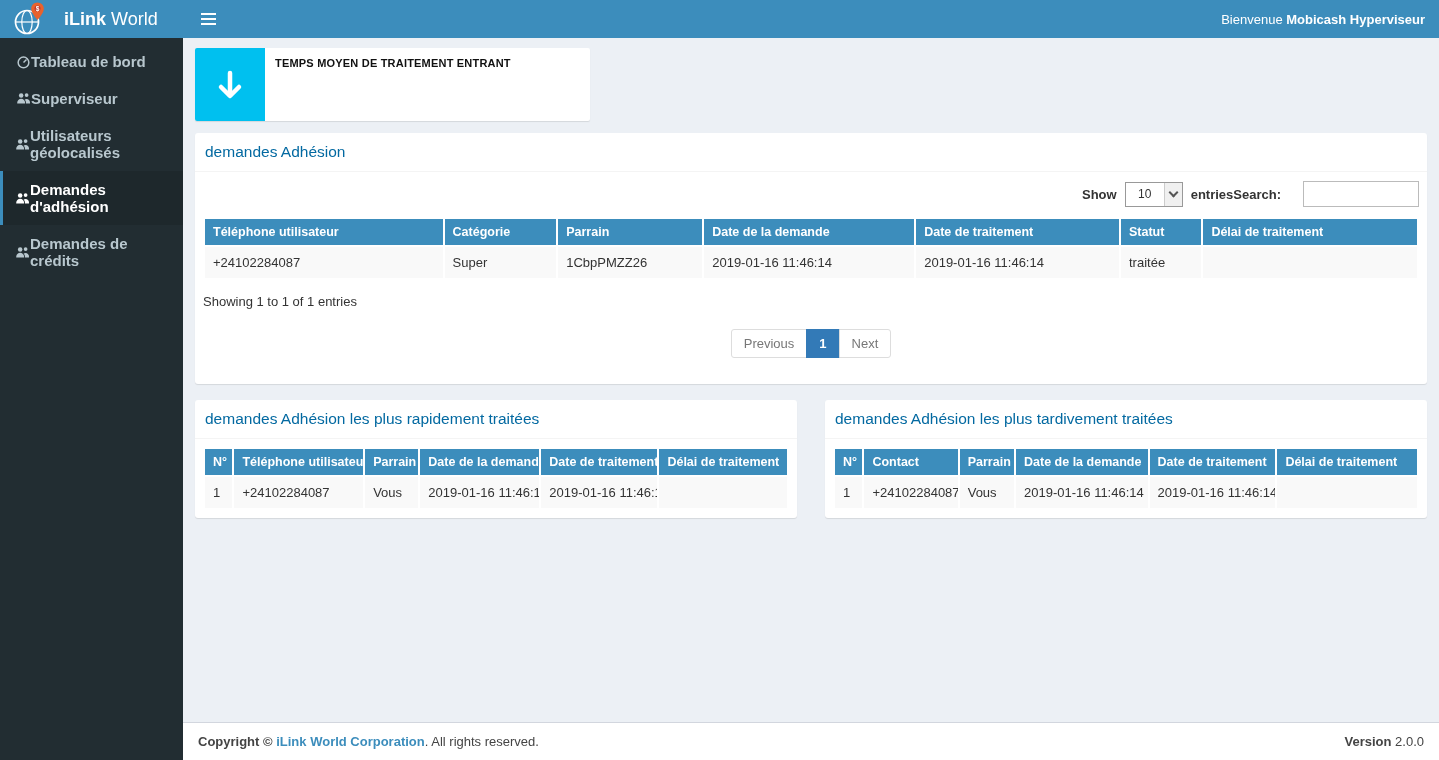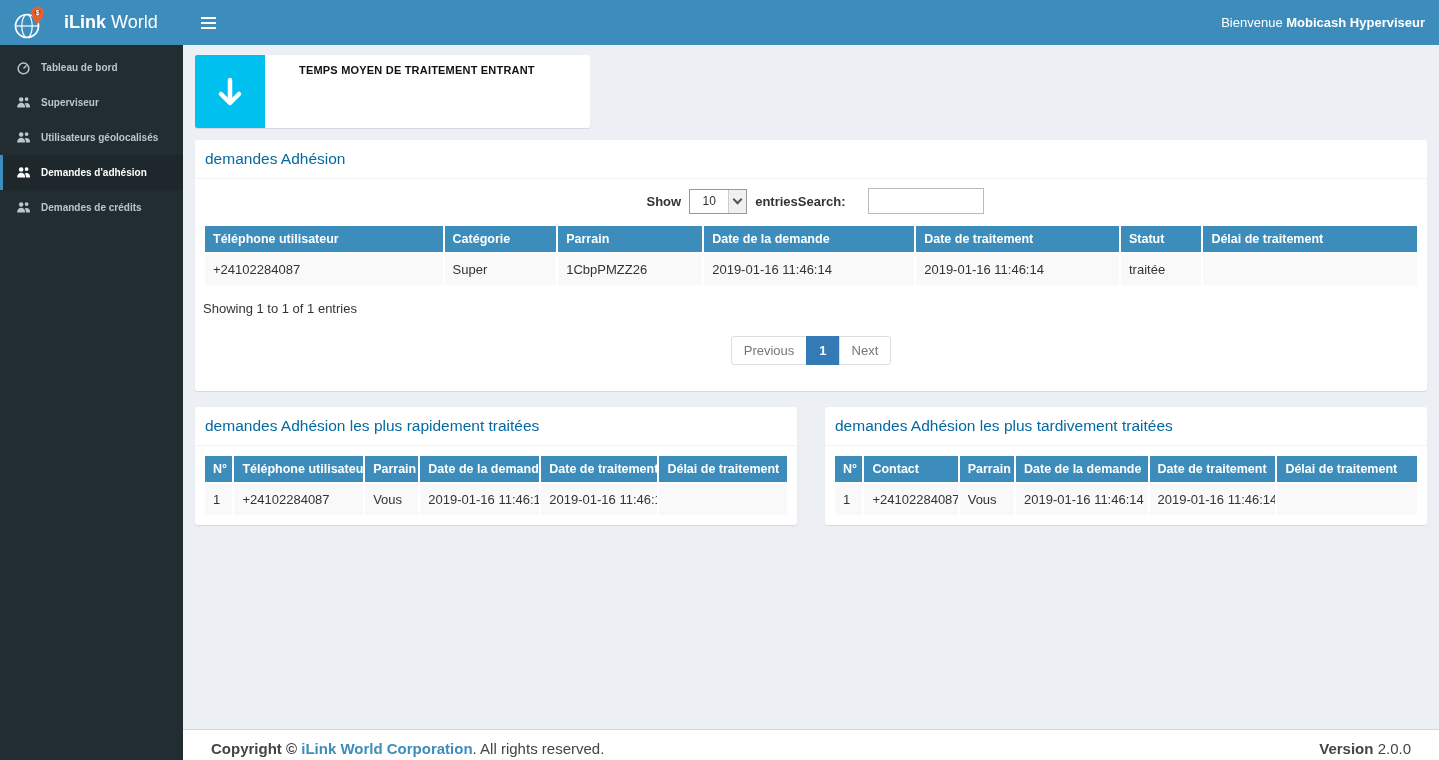--- a/index.html
+++ b/index.html
@@ -7,21 +7,21 @@
   body {
     width: 1439px; height: 760px;
     font-family: "Liberation Sans", sans-serif;
     background: #ecf0f5;
     overflow: hidden;
     font-size: 14px;
     color: #333;
   }
 
   
-  .topbar { display: flex; height: 45px; }
+  .topbar { display: flex; height: 38px; }
   .brand {
     width: 183px; background: #3c8dbc;
     display: flex; align-items: center; gap: 16px;
     padding-left: 12px; flex-shrink: 0;
   }
   .brand-text { color: #fff; font-size: 18px; white-space: nowrap; }
   .brand-text .bold { font-weight: bold; }
   .nav {
     flex: 1; background: #3c8dbc;
     display: flex; align-items: center; justify-content: space-between;
@@ -30,37 +30,37 @@
   .hamburger { display: flex; flex-direction: column; gap: 3px; cursor: pointer; padding: 6px 4px; }
   .hamburger span { display: block; width: 15px; height: 2px; background: #fff; }
   .welcome { color: #fff; font-size: 13px; }
   .welcome .bold { font-weight: bold; }
 
   
   .layout { display: flex; height: 722px; }
   .sidebar { width: 183px; background: #222d32; flex-shrink: 0; }
   .sidebar-menu { margin-top: 5px; }
   .menu-item {
-    display: flex; align-items: center; gap: 10px;
+    display: flex; align-items: center; 
     padding: 10px 12px;
     border-left: 3px solid transparent;
-    color: #b8c7ce; font-size: 10px; font-weight: bold;
+    color: #b8c7ce; font-size: 15px; font-weight: bold;
     cursor: pointer;
   }
   .menu-item.active { background: #1e282c; color: #fff; border-left-color: #3c8dbc; }
   .menu-icon { width: 16px; height: 15px; display: flex; align-items: center; justify-content: center; }
 
   .main { flex: 1; display: flex; flex-direction: column; background: #ecf0f5; }
   .content { flex: 1; padding: 10px 12px; }
 
   
   .info-box {
     width: 395px; height: 73px; background: #fff;
     display: flex; margin-bottom: 12px;
-    border-radius: 2px; box-shadow: 0 1px 1px rgba(0,0,0,0.1); gap: 24px;
+    border-radius: 2px; box-shadow: 0 1px 1px rgba(0,0,0,0.1);
   }
   .info-box-icon {
     width: 70px; height: 73px; background: #00c0ef;
     display: flex; align-items: center; justify-content: center;
     border-radius: 2px 0 0 2px; flex-shrink: 0;
   }
   .info-box-content {
     padding: 9px 10px; font-size: 11px; font-weight: bold;
     color: #111; letter-spacing: 0.2px;
   }
@@ -73,21 +73,21 @@
   }
   .panel-heading {
     padding: 10px; font-size: 15.5px; color: #0369a1;
     border-bottom: 1px solid #f4f4f4;
   }
   .panel-body { padding: 0 8px 8px; }
   .main-panel .panel-body { padding-bottom: 26px; }
 
   
   .dt-controls {
-    display: flex; justify-content: center; align-items: center;
+    display: flex; justify-content: flex-end; align-items: center;
     padding: 9px 0 10px; font-size: 13px; margin-left: 8px;
   }
   .dt-length { display: flex; align-items: center; gap: 8px; font-weight: bold; }
   .select-box {
     display: flex; width: 58px; height: 25px;
     border: 1px solid #999; background: #fff; cursor: pointer;
   }
   .select-value { flex: 1; display: flex; align-items: center; justify-content: center; font-size: 12px; font-weight: normal; }
   .select-arrow {
     width: 18px; background: #f0f0f0; border-left: 1px solid #ccc;
@@ -123,21 +123,21 @@
   .page-btn.active { background: #337ab7; border-color: #337ab7; color: #fff; font-weight: bold; }
 
   .bottom-row { display: flex; gap: 28px; }
   .bottom-row .panel { flex: 1; margin-bottom: 0; }
   .bottom-row .panel-body { padding-top: 8px; }
 
   
   .footer {
     height: 38px; background: #fff; border-top: 1px solid #d2d6de;
     display: flex; align-items: center; justify-content: space-between;
-    padding: 0 28px; font-size: 15px; color: #444;
+    padding: 0 15px; font-size: 13px; color: #444;
   }
   .footer .bold { font-weight: bold; }
   .footer a { color: #3c8dbc; font-weight: bold; text-decoration: none; cursor: pointer; }
 </style>
 </head>
 <body>
 
 <div class="topbar">
   <div class="brand">
     <span style="display:flex;">

